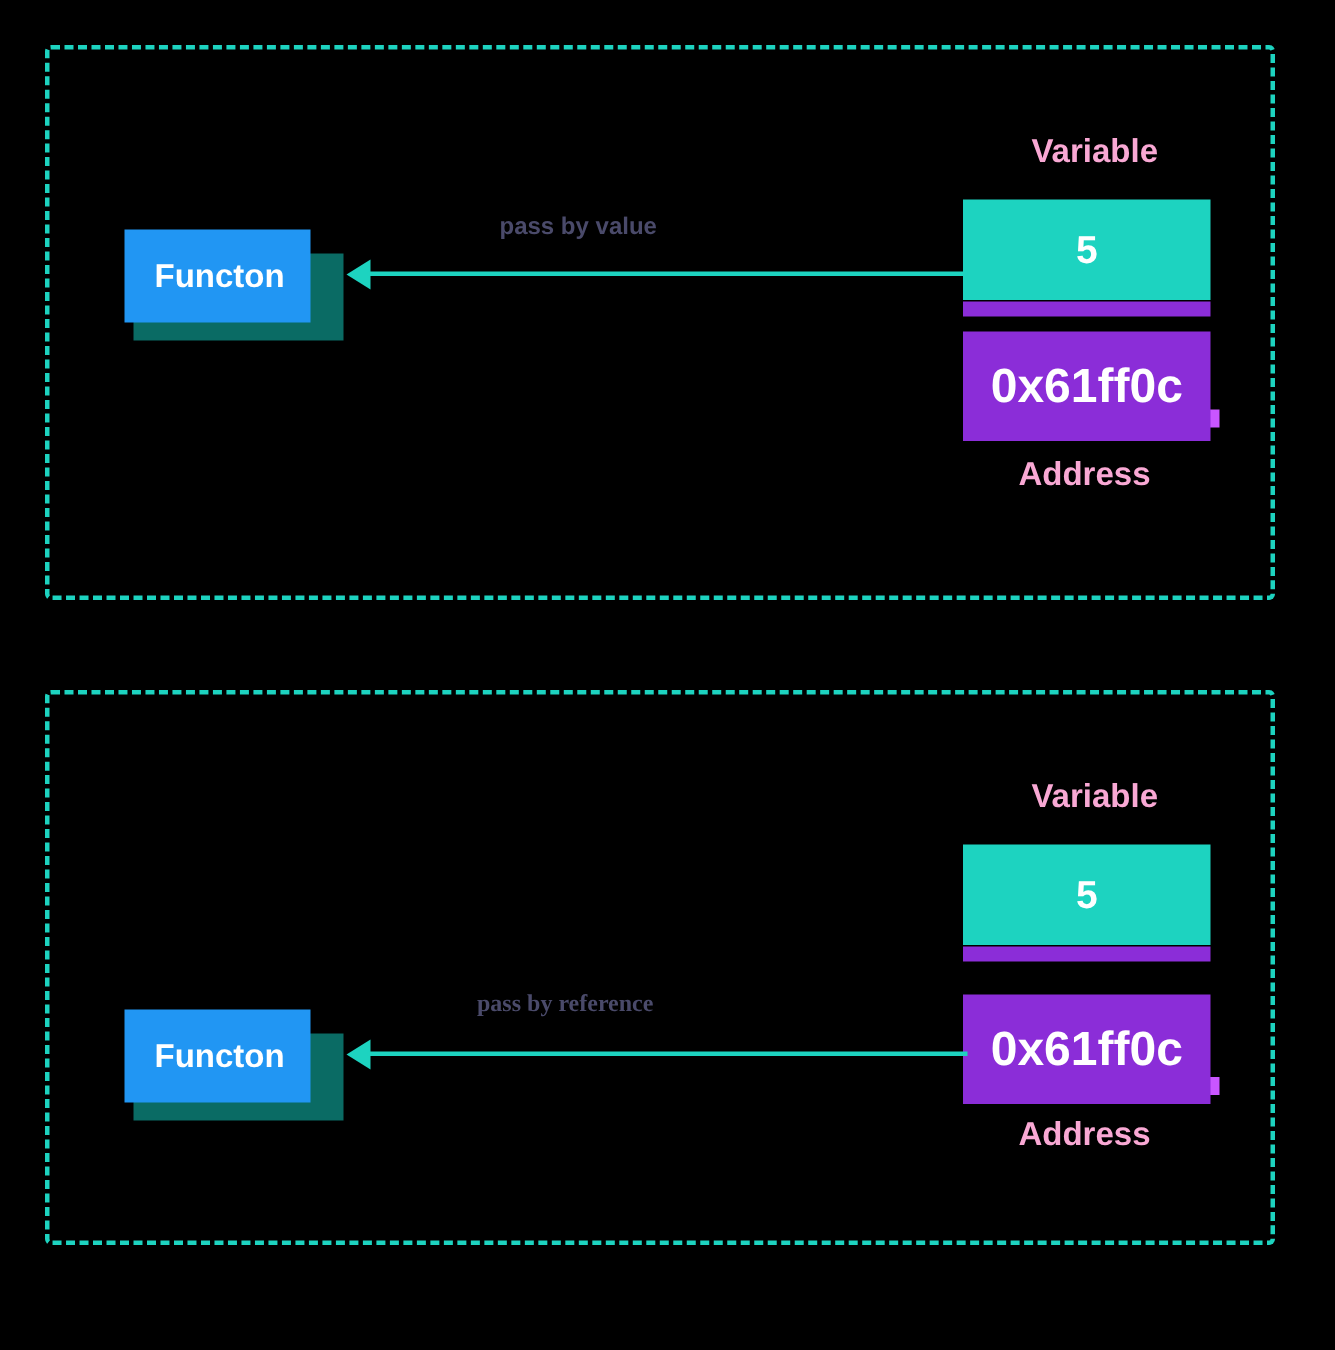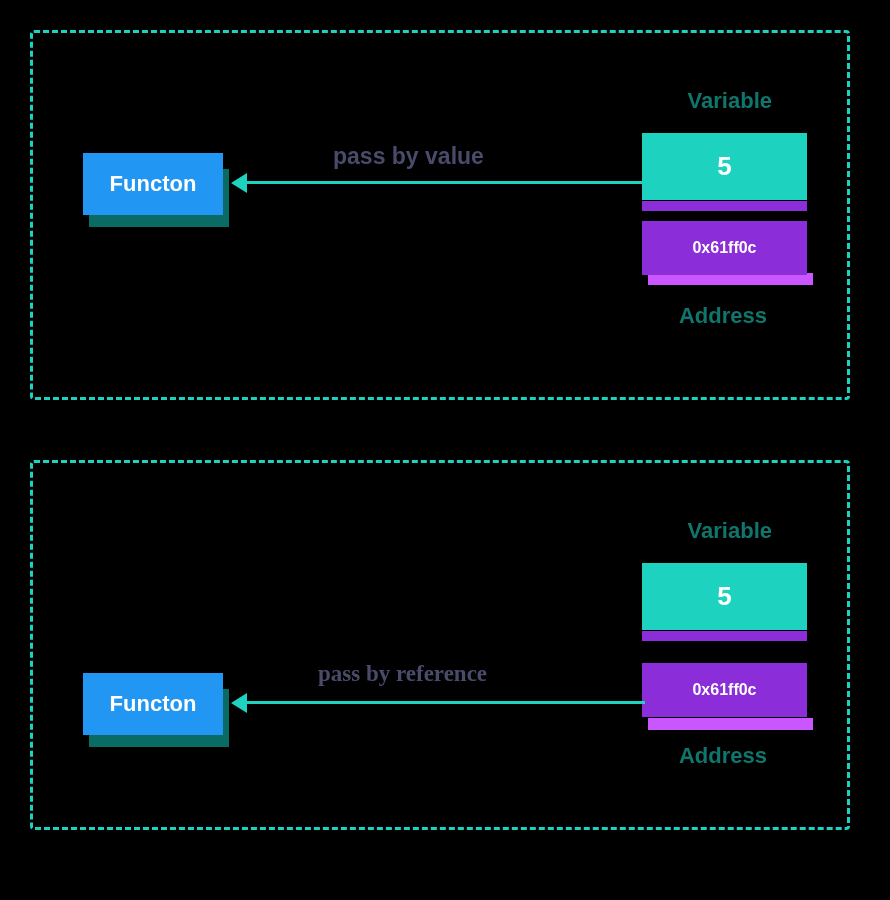--- a/index.html
+++ b/index.html
@@ -25,21 +25,21 @@
       margin-bottom: 60px;
     }
     
     .function-box {
       position: absolute;
       background: #2196f3;
       color: #ffffff;
       font-weight: bold;
       font-size: 22px;
       padding: 18px 20px;
-      width: 140px;
+      width: 124px;
       text-align: center;
     }
     
     .function-shadow {
       position: absolute;
       background: #0a6b64;
       width: 140px;
       height: 58px;
     }
     
@@ -59,36 +59,36 @@
       background: #8b2dd8;
       width: 165px;
       height: 10px;
     }
     
     .address-box {
       position: absolute;
       background: #8b2dd8;
       color: #ffffff;
       font-weight: bold;
-      font-size: 16px;
+      font-size: 32px;
       padding: 18px 15px;
       width: 165px;
       text-align: center;
     }
     
     .address-shadow {
       position: absolute;
       background: #c956ff;
       width: 165px;
       height: 12px;
     }
     
     .label {
       position: absolute;
-      color: #0f766e;
+      color: #f9a8d4;
       font-weight: bold;
       font-size: 22px;
     }
     
     .arrow-line {
       position: absolute;
       background: #1dd3c0;
       height: 3px;
     }
     
@@ -98,21 +98,21 @@
       height: 0;
       border-top: 10px solid transparent;
       border-bottom: 10px solid transparent;
       border-right: 16px solid #1dd3c0;
     }
     
     .arrow-label {
       position: absolute;
       color: #4a4a6a;
       font-weight: bold;
-      font-size: 23px;
+      font-size: 16px;
     }
   </style>
 </head>
 <body>
 
 <div class="panel">
 
   <div class="function-shadow" style="left: 56px; top: 136px;"></div>
   <div class="function-box" style="left: 50px; top: 120px;">Functon</div>
 

